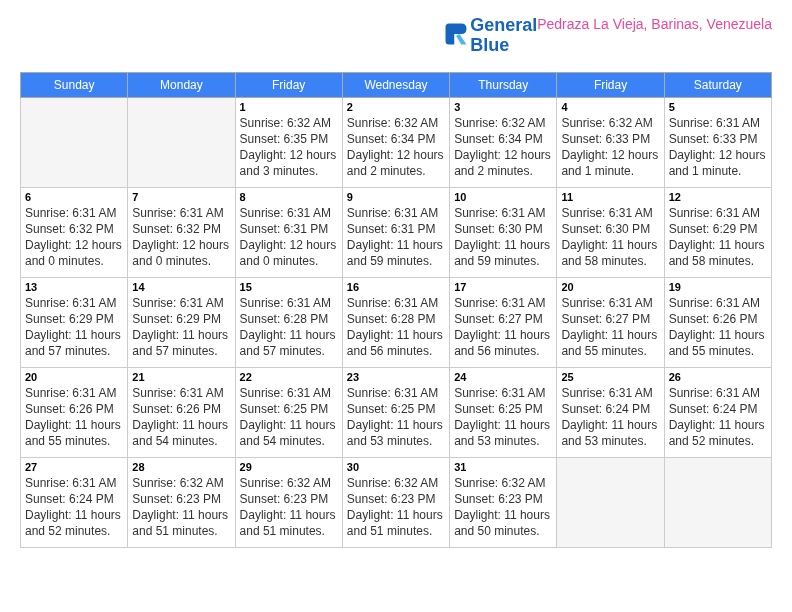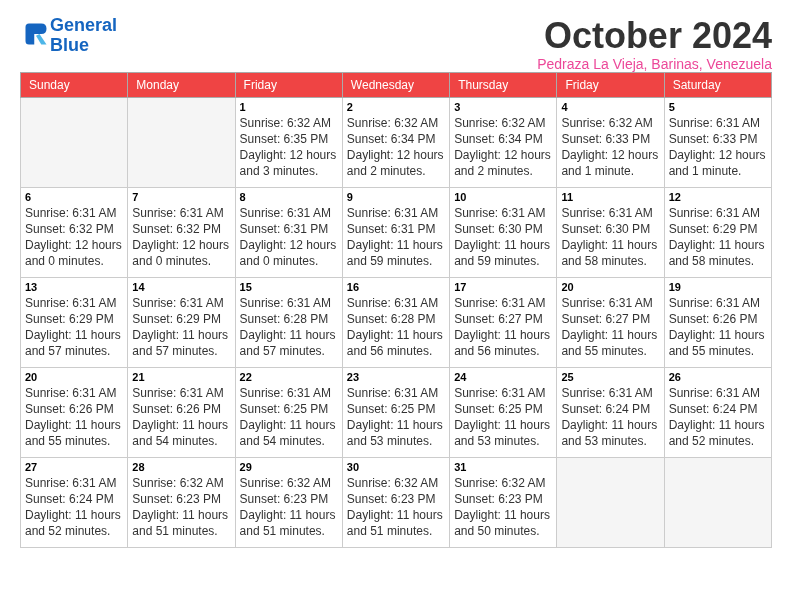--- a/index.html
+++ b/index.html
@@ -5,23 +5,23 @@
     * { box-sizing: border-box; margin: 0; padding: 0; }
     body {
       font-family: Arial, sans-serif;
       background: #fff;
       width: 792px;
       min-height: 612px;
       padding: 16px 20px;
     }
     .header {
       display: flex;
-      justify-content: space-between;
+      justify-content: flex-end;
       align-items: flex-start;
-      margin-bottom: 0;
+      margin-bottom: 16px;
     }
     .logo {
       display: flex;
       align-items: center;
       gap: 0;
     }
     .logo-text {
       font-size: 18px;
       font-weight: bold;
       color: #333;
@@ -47,24 +47,24 @@
     .location {
       font-size: 14px;
       color: #ec4899;
     }
     table {
       width: 100%;
       border-collapse: collapse;
       font-size: 10.5px;
     }
     th {
-      background-color: #ef4444;
+      background-color: #3b82f6;
       color: #fff;
       padding: 5px 8px;
-      text-align: left;
+      text-align: center;
       font-size: 12px;
       font-weight: normal;
       border: 1px solid #aaa;
     }
     td {
       border: 1px solid #ccc;
       vertical-align: top;
       padding: 3px 4px;
       width: 106px;
       min-height: 80px;
@@ -104,21 +104,20 @@
         <path d="M4 8 Q4 4 8 4 L22 4 Q28 4 28 10 Q28 16 22 16 L14 16 L14 28 L8 28 Q4 28 4 24 Z" fill="#1565c0"></path>
         <path d="M20 16 L28 28 L22 28 L16 18 Z" fill="#4db6e8"></path>
       </svg>
     </div>
     <div class="logo-text">
       <div><span>General</span></div>
       <div><span>Blue</span></div>
     </div>
   </div>
   <div class="title-block">
-    <div class="month-title">October 2024</div>
     <div class="location">Pedraza La Vieja, Barinas, Venezuela</div>
   </div>
 </div>
 
 <table>
   <thead>
     <tr>
     <th>Sunday</th>
         <th>Monday</th>
         <th>Friday</th>

